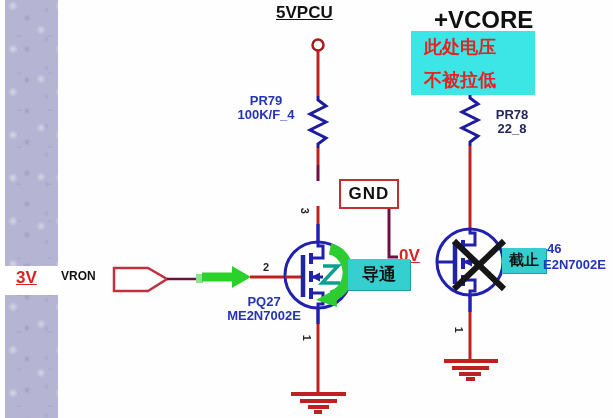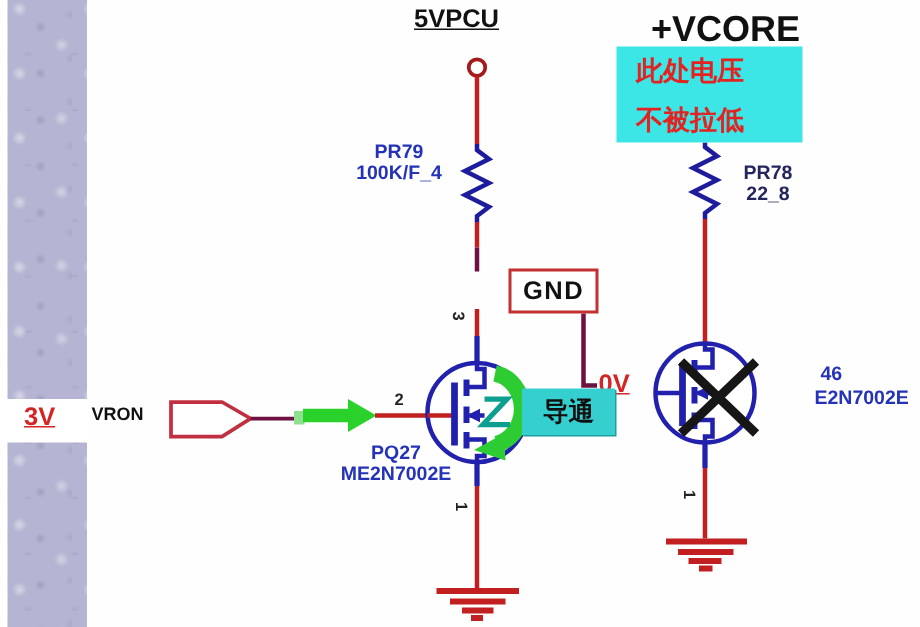--- a/index.html
+++ b/index.html
@@ -160,20 +160,21 @@
     <div>PR78</div>
     <div>22_8</div>
   </div>
 
   <div class="gnd-box">GND</div>
 
   <div class="lbl red-lbl c17" style="left:399px;top:247px;">0V</div>
 
   <div class="state-box on-box">导通</div>
 
+  <div class="state-box off-box">截止</div>
 
   <div class="lbl blue-lbl c13 two-line" style="left:220px;top:295px;width:88px;">
     <div>PQ27</div>
     <div>ME2N7002E</div>
   </div>
 
   <div class="lbl blue-lbl c13" style="left:547px;top:242px;">46</div>
   <div class="lbl blue-lbl c13" style="left:543px;top:258px;">E2N7002E</div>
 
   <div class="lbl red-lbl c17" style="left:16px;top:269px;">3V</div>

